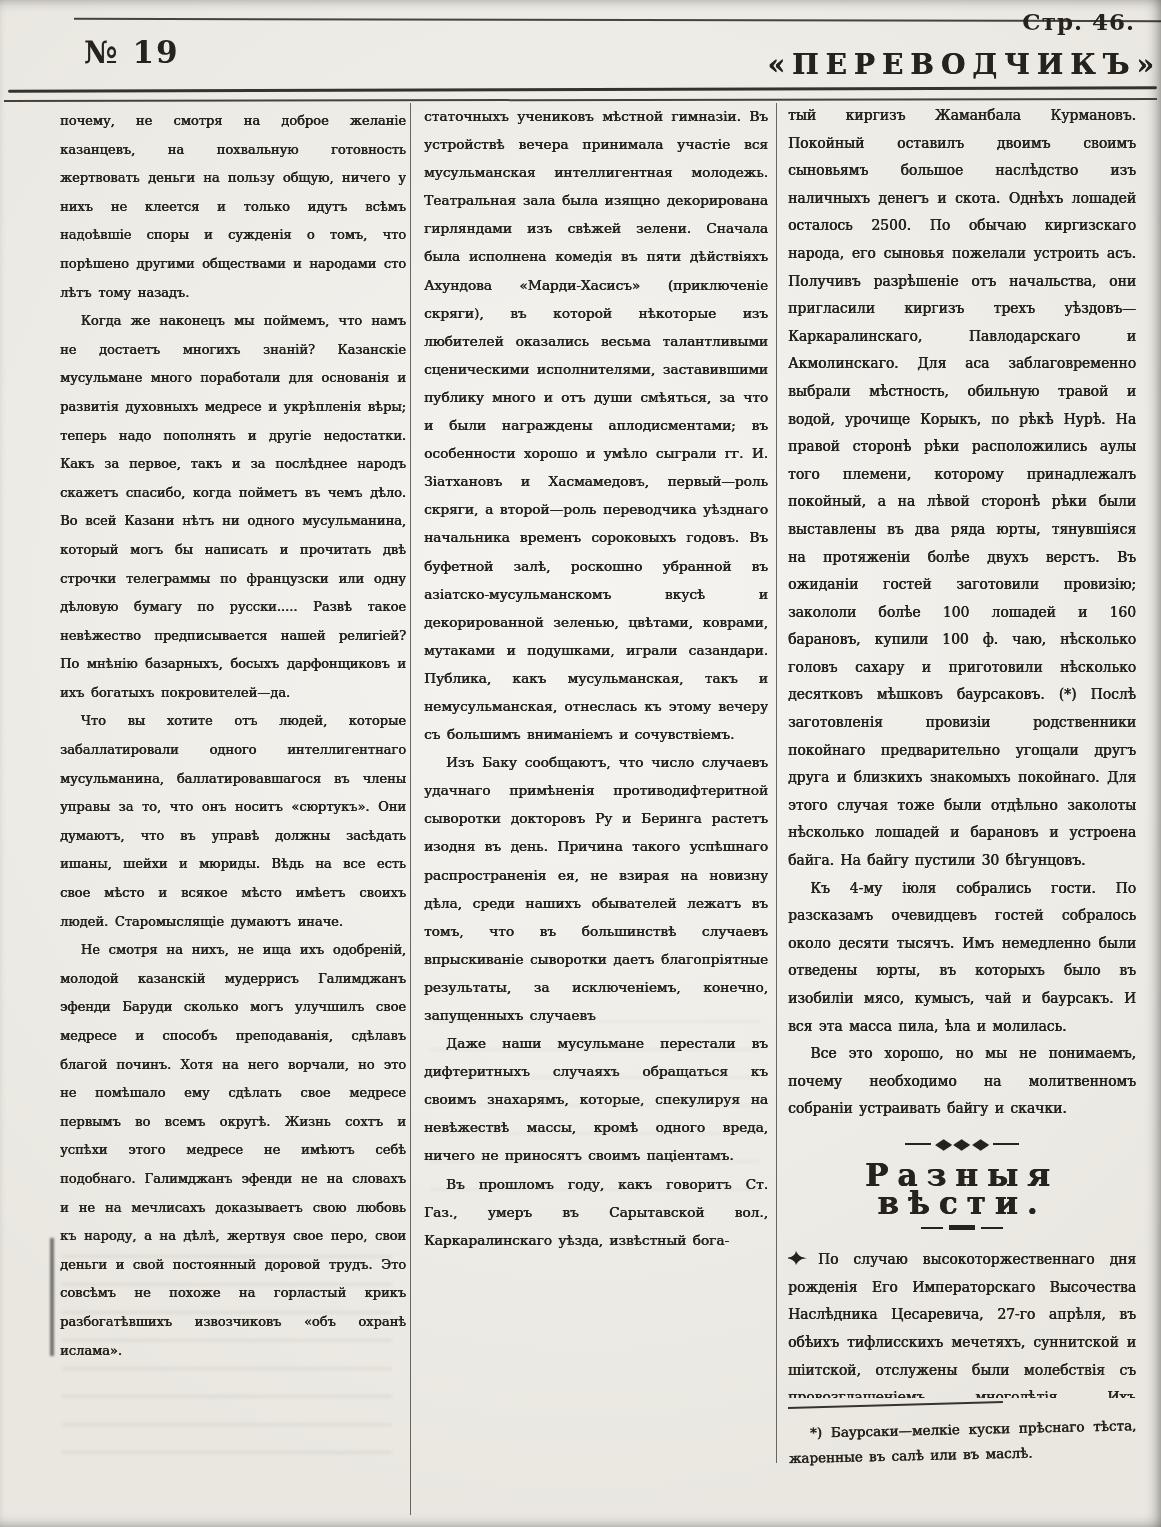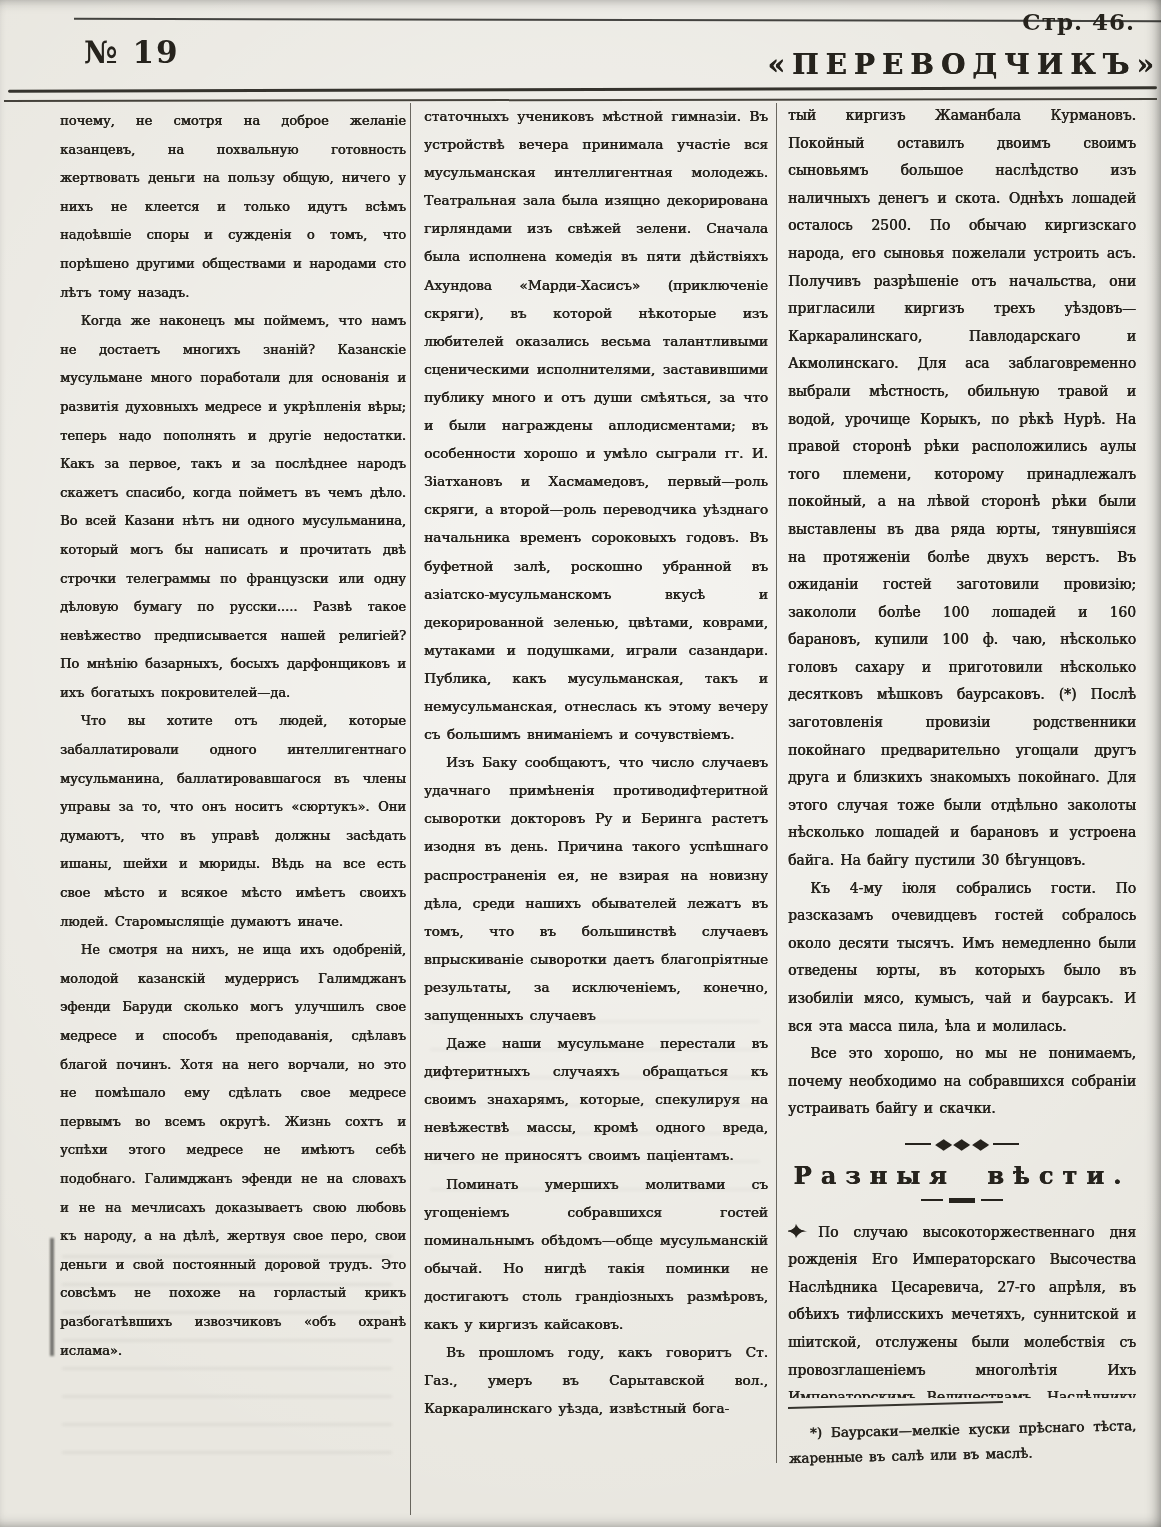--- a/index.html
+++ b/index.html
@@ -46,21 +46,21 @@
   .col1{left:60px;top:107px;width:346px;height:1400px;font-size:13px;line-height:28.6px;word-spacing:2.5px;overflow:hidden;}
   .col2{left:424px;top:102px;width:344px;height:1412px;font-size:13.7px;line-height:28.1px;word-spacing:2px;overflow:hidden;}
   .col3{left:788px;top:102px;width:348px;height:1422px;font-size:13.9px;line-height:27.6px;word-spacing:2px;}
   .col3-flow{max-height:1296px;overflow:hidden;}
 
   
   .ornament{display:flex;align-items:center;justify-content:center;gap:7px;margin:14px 0 6px 0;text-indent:0;text-shadow:none;}
   .ornament .dash{display:inline-block;width:26px;height:2px;background:#26231d;}
   .ornament .dia{font-size:15px;line-height:1;transform:scaleX(1.5);}
 
-  .section-title{text-align:center;font-size:24px;font-weight:bold;letter-spacing:9px;word-spacing:14px;margin:10px 0 6px 0;text-indent:0;}
+  .section-title{text-align:center;font-size:31px;font-weight:bold;letter-spacing:9px;word-spacing:14px;margin:10px 0 6px 0;text-indent:0;}
   .small-divider{display:flex;align-items:center;justify-content:center;gap:6px;margin:8px 0 14px 0;}
   .small-divider .thin{display:inline-block;width:22px;height:2px;background:#26231d;}
   .small-divider .thick{display:inline-block;width:26px;height:5px;background:#26231d;}
 
   .news{position:relative;}
   .news .bullet{font-size:19px;letter-spacing:0;margin-right:14px;display:inline-block;transform:scaleX(1.5) translateY(1px);}
 
   
   .footnote-block{position:absolute;left:0;right:0;top:1305px;}
   .footnote-rule{width:215px;height:2px;background:#35332d;transform:rotate(-1.6deg);transform-origin:left center;margin-bottom:12px;}
@@ -90,29 +90,28 @@
     <p class="ind">Когда же наконецъ мы поймемъ, что намъ не достаетъ многихъ знаній? Казанскіе мусульмане много поработали для основанія и развитія духовныхъ медресе и укрѣпленія вѣры; теперь надо пополнять и другіе недостатки. Какъ за первое, такъ и за послѣднее народъ скажетъ спасибо, когда пойметъ въ чемъ дѣло. Во всей Казани нѣтъ ни одного мусульманина, который могъ бы написать и прочитать двѣ строчки телеграммы по французски или одну дѣловую бумагу по русски..... Развѣ такое невѣжество предписывается нашей религіей? По мнѣнію базарныхъ, босыхъ дарфонщиковъ и ихъ богатыхъ покровителей—да.</p>
     <p class="ind">Что вы хотите отъ людей, которые забаллатировали одного интеллигентнаго мусульманина, баллатировавшагося въ члены управы за то, что онъ носитъ «сюртукъ». Они думаютъ, что въ управѣ должны засѣдать ишаны, шейхи и мюриды. Вѣдь на все есть свое мѣсто и всякое мѣсто имѣетъ своихъ людей. Старомыслящіе думаютъ иначе.</p>
     <p class="ind">Не смотря на нихъ, не ища ихъ одобреній, молодой казанскій мудеррисъ Галимджанъ эфенди Баруди сколько могъ улучшилъ свое медресе и способъ преподаванія, сдѣлавъ благой починъ. Хотя на него ворчали, но это не помѣшало ему сдѣлать свое медресе первымъ во всемъ округѣ. Жизнь сохтъ и успѣхи этого медресе не имѣютъ себѣ подобнаго. Галимджанъ эфенди не на словахъ и не на мечлисахъ доказываетъ свою любовь къ народу, а на дѣлѣ, жертвуя свое перо, свои деньги и свой постоянный доровой трудъ. Это совсѣмъ не похоже на горластый крикъ разбогатѣвшихъ извозчиковъ «объ охранѣ ислама».</p>
 
   </div>
 
   <div class="col col2">
     <p>статочныхъ учениковъ мѣстной гимназіи. Въ устройствѣ вечера принимала участіе вся мусульманская интеллигентная молодежь. Театральная зала была изящно декорирована гирляндами изъ свѣжей зелени. Сначала была исполнена комедія въ пяти дѣйствіяхъ Ахундова «Марди-Хасисъ» (приключеніе скряги), въ которой нѣкоторые изъ любителей оказались весьма талантливыми сценическими исполнителями, заставившими публику много и отъ души смѣяться, за что и были награждены аплодисментами; въ особенности хорошо и умѣло сыграли гг. И. Зіатхановъ и Хасмамедовъ, первый—роль скряги, а второй—роль переводчика уѣзднаго начальника временъ сороковыхъ годовъ. Въ буфетной залѣ, роскошно убранной въ азіатско-мусульманскомъ вкусѣ и декорированной зеленью, цвѣтами, коврами, мутаками и подушками, играли сазандари. Публика, какъ мусульманская, такъ и немусульманская, отнеслась къ этому вечеру съ большимъ вниманіемъ и сочувствіемъ.</p>
     <p class="ind">Изъ Баку сообщаютъ, что число случаевъ удачнаго примѣненія противодифтеритной сыворотки докторовъ Ру и Беринга растетъ изодня въ день. Причина такого успѣшнаго распространенія ея, не взирая на новизну дѣла, среди нашихъ обывателей лежатъ въ томъ, что въ большинствѣ случаевъ впрыскиваніе сыворотки даетъ благопріятные результаты, за исключеніемъ, конечно, запущенныхъ случаевъ</p>
     <p class="ind">Даже наши мусульмане перестали въ дифтеритныхъ случаяхъ обращаться къ своимъ знахарямъ, которые, спекулируя на невѣжествѣ массы, кромѣ одного вреда, ничего не приносятъ своимъ паціентамъ.</p>
-    <p class="ind">Поминать умершихъ молитвами съ угощеніемъ собравшихся гостей поминальнымъ обѣдомъ—обще мусульманскій обычай. Но нигдѣ такія поминки не достигаютъ столь грандіозныхъ размѣровъ, какъ у киргизъ кайсаковъ.</p>
     <p class="ind">Въ прошломъ году, какъ говоритъ Ст. Газ., умеръ въ Сарытавской вол., Каркаралинскаго уѣзда, извѣстный бога-</p>
   </div>
 
   <div class="col col3">
     <div class="col3-flow">
       <p>тый киргизъ Жаманбала Курмановъ. Покойный оставилъ двоимъ своимъ сыновьямъ большое наслѣдство изъ наличныхъ денегъ и скота. Однѣхъ лошадей осталось 2500. По обычаю киргизскаго народа, его сыновья пожелали устроить асъ. Получивъ разрѣшеніе отъ начальства, они пригласили киргизъ трехъ уѣздовъ—Каркаралинскаго, Павлодарскаго и Акмолинскаго. Для аса заблаговременно выбрали мѣстность, обильную травой и водой, урочище Корыкъ, по рѣкѣ Нурѣ. На правой сторонѣ рѣки расположились аулы того племени, которому принадлежалъ покойный, а на лѣвой сторонѣ рѣки были выставлены въ два ряда юрты, тянувшіяся на протяженіи болѣе двухъ верстъ. Въ ожиданіи гостей заготовили провизію; закололи болѣе 100 лошадей и 160 барановъ, купили 100 ф. чаю, нѣсколько головъ сахару и приготовили нѣсколько десятковъ мѣшковъ баурсаковъ. (*) Послѣ заготовленія провизіи родственники покойнаго предварительно угощали другъ друга и близкихъ знакомыхъ покойнаго. Для этого случая тоже были отдѣльно заколоты нѣсколько лошадей и барановъ и устроена байга. На байгу пустили 30 бѣгунцовъ.</p>
       <p class="ind">Къ 4-му іюля собрались гости. По разсказамъ очевидцевъ гостей собралось около десяти тысячъ. Имъ немедленно были отведены юрты, въ которыхъ было въ изобиліи мясо, кумысъ, чай и баурсакъ. И вся эта масса пила, ѣла и молилась.</p>
-      <p class="ind">Все это хорошо, но мы не понимаемъ, почему необходимо на собравшихся собраніи устраивать байгу и скачки.</p>
+      <p class="ind">Все это хорошо, но мы не понимаемъ, почему необходимо на молитвенномъ собраніи устраивать байгу и скачки.</p>
 
       <div class="ornament">
         <span class="dash"></span>
         <span class="dia">◆</span>
         <span class="dia">◆</span>
         <span class="dia">◆</span>
         <span class="dash"></span>
       </div>
 
       <div class="section-title">Разныя вѣсти.</div>

